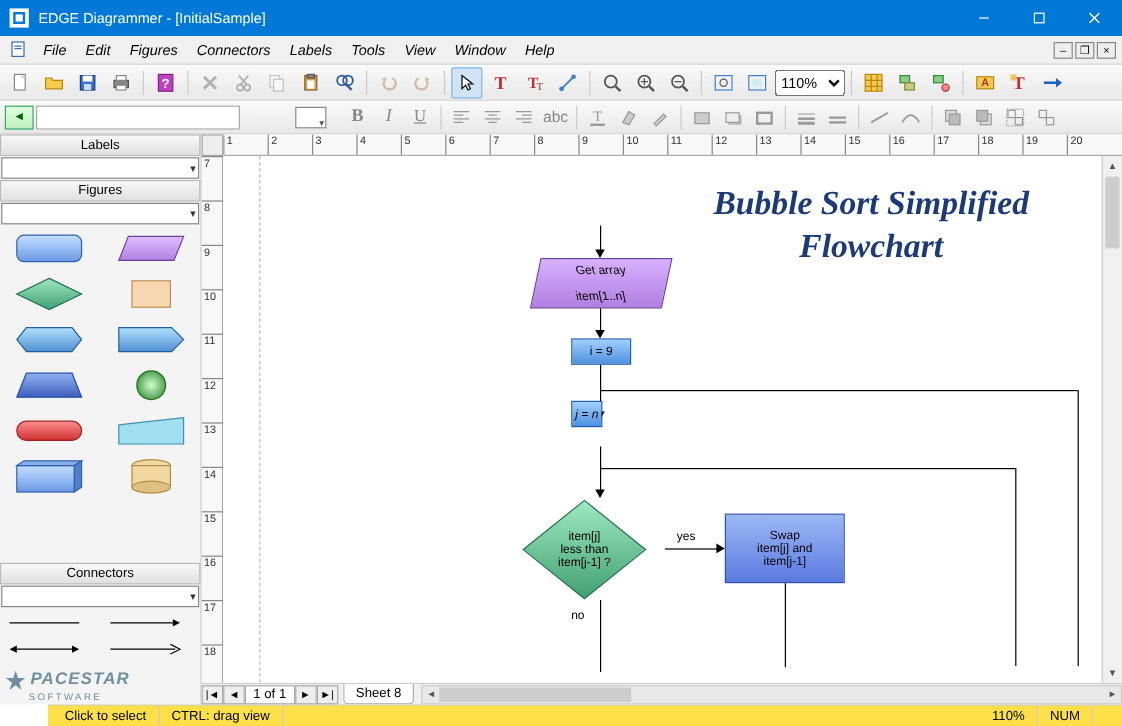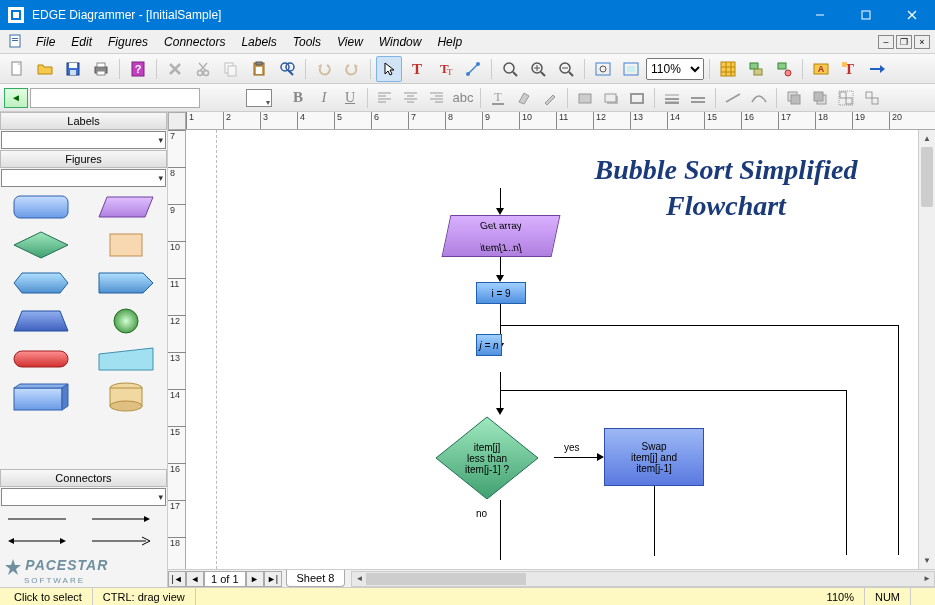--- a/index.html
+++ b/index.html
@@ -62,21 +62,21 @@
 
 .sheet-bar { height: 18px; background: #f0f0f0; border-top: 1px solid #ccc; display: flex; align-items: center; font-size: 11px; }
 .sheet-nav-btn { width: 18px; height: 16px; border: 1px solid #aaa; background: #eee; display: flex; align-items: center; justify-content: center; font-size: 9px; }
 .sheet-page { padding: 0 6px; border: 1px solid #aaa; background: #fff; height: 16px; line-height: 14px; }
 .sheet-tab { padding: 0 10px; border: 1px solid #aaa; border-top: none; background: #fff; height: 17px; line-height: 16px; margin-left: 4px; border-radius: 0 0 4px 4px; }
 .sheet-scroll { flex: 1; background: #e8e8e8; margin-left: 6px; height: 16px; position: relative; border: 1px solid #ccc; }
 .sheet-scroll .thumb { position: absolute; left: 14px; width: 160px; top: 1px; bottom: 1px; background: #cdcdcd; }
 .sheet-scroll .sbtn { position: absolute; top: 0; bottom: 0; width: 14px; display: flex; align-items: center; justify-content: center; font-size: 8px; color: #555; }
 
 
-.statusbar { height: 18px; background: #fef9c3; border-top: 1px solid #ccc; display: flex; align-items: center; font-size: 11px; padding: 0 4px; }
+.statusbar { height: 18px; background: #fde047; border-top: 1px solid #ccc; display: flex; align-items: center; font-size: 11px; padding: 0 4px; margin-left: 40px; }
 .statusbar .cell { padding: 0 10px; border-right: 1px solid #ccc; height: 100%; line-height: 18px; }
 .statusbar .flex { flex: 1; }
 
 
 .fc { position: absolute; font-size: 10px; text-align: center; display: flex; align-items: center; justify-content: center; }
 .fc-start { left: 270px; top: 30px; width: 90px; height: 28px; background: linear-gradient(#ff4040, #cc0000); border: 1px solid #900; border-radius: 14px; color: #fff; font-weight: bold; font-size: 11px; }
 .fc-input { left: 260px; top: 85px; width: 110px; height: 42px; background: linear-gradient(#d8b0ff, #b080e0); border: 1px solid #7040a0; transform: skewX(-12deg); }
 .fc-input span { transform: skewX(12deg); display: block; }
 .fc-proc1 { left: 290px; top: 152px; width: 50px; height: 22px; background: linear-gradient(#a0d0ff, #5090e0); border: 1px solid #2060b0; }
 .fc-proc2 { left: 290px; top: 204px; width: 26px; height: 22px; background: linear-gradient(#a0d0ff, #5090e0); border: 1px solid #2060b0; font-style: italic; }

